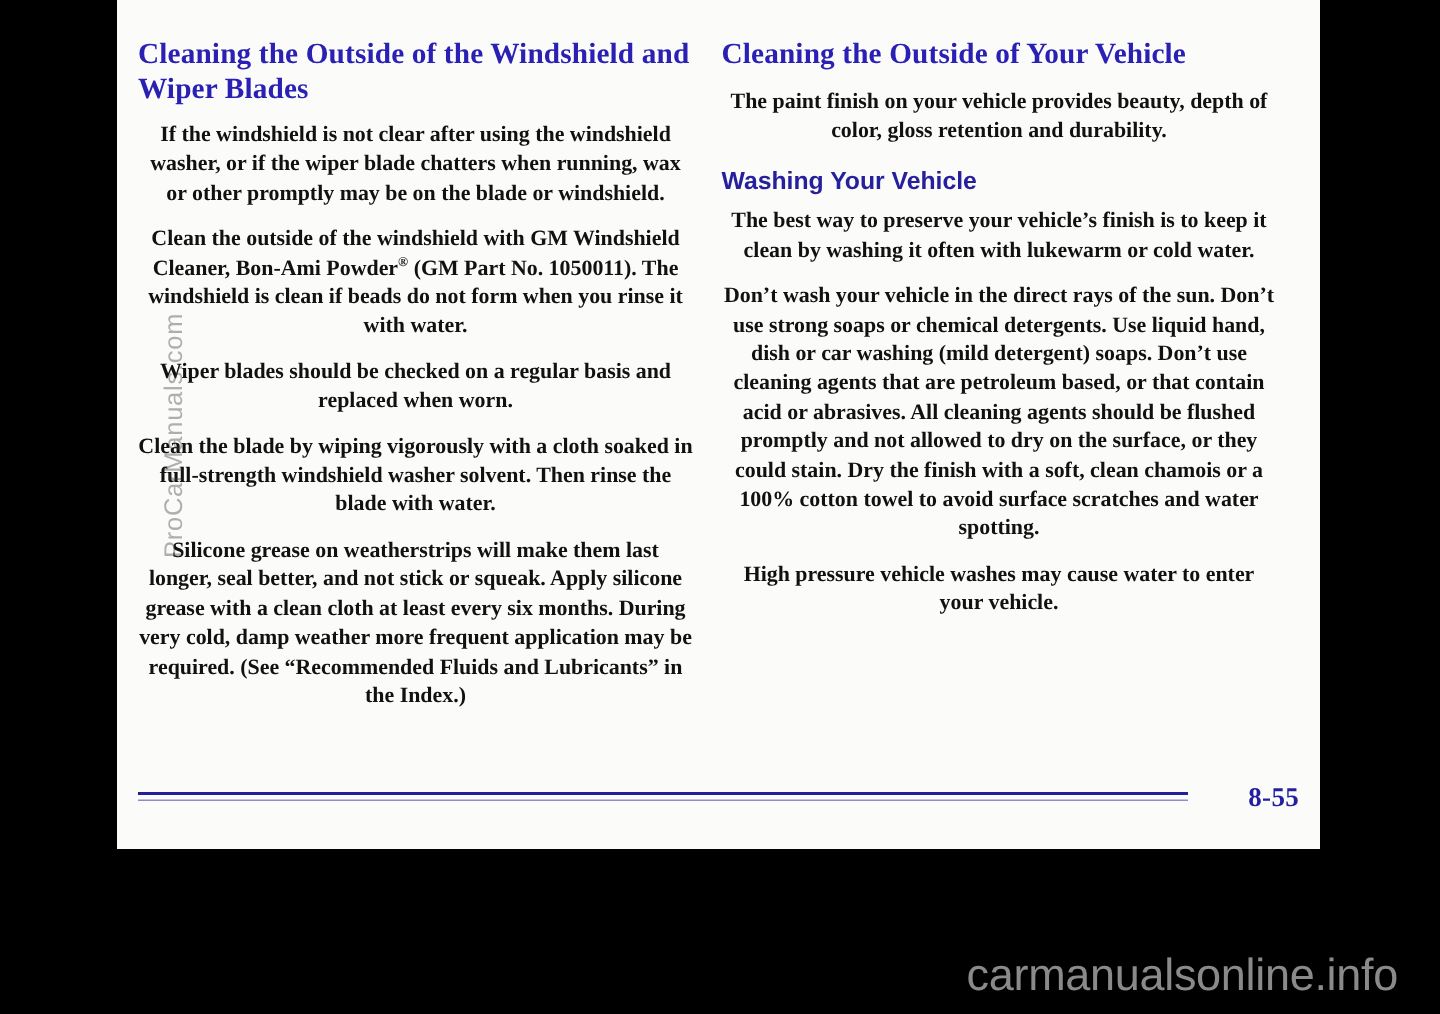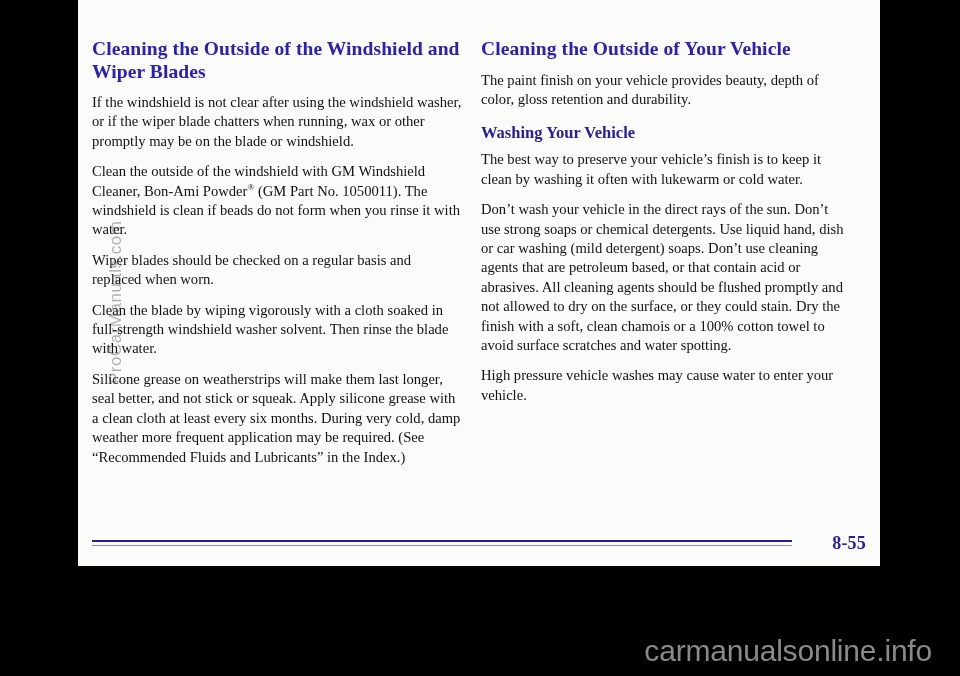--- a/index.html
+++ b/index.html
@@ -29,21 +29,21 @@
     width: 802px;
     height: 566px;
     background: #fbfbf9;
     box-sizing: border-box;
     overflow: hidden;
   }
 
   #page-inner {
     position: absolute;
     left: 0;
-    top: 12px;
+    top: 0;
     width: 826px;
     height: 566px;
   }
 
   .column {
     position: absolute;
     top: 26px;
     width: 370px;
   }
   #col-left  { left: 14px; }
@@ -52,36 +52,37 @@
   h1.sect-title {
     font-family: "Liberation Serif", serif;
     font-size: 19.5px;
     line-height: 22.5px;
     font-weight: bold;
     color: #2a21b4;
     margin: 0 0 10px 0;
     letter-spacing: 0.1px;
   }
   h2.sub-title {
-    font-family: Liberation Serif, serif;
+    font-family: Liberation Sans, sans-serif;
     font-size: 16.5px;
     line-height: 20px;
     font-weight: bold;
     color: #26209c;
     margin: 14px 0 7px 0;
   }
   h1.sect-title.tight { margin-bottom: 9px; }
 
   p.body {
     font-family: "Liberation Serif", serif;
     font-size: 14.6px;
     line-height: 19.4px;
     color: #111111;
     margin: 0 0 11px 0;
-    text-align: left;
+    text-align: center;
+    font-weight: bold;
   }
   p.body:last-child { margin-bottom: 0; }
 
   .sup {
     font-size: 9px;
     vertical-align: super;
     line-height: 0;
   }
 
   

